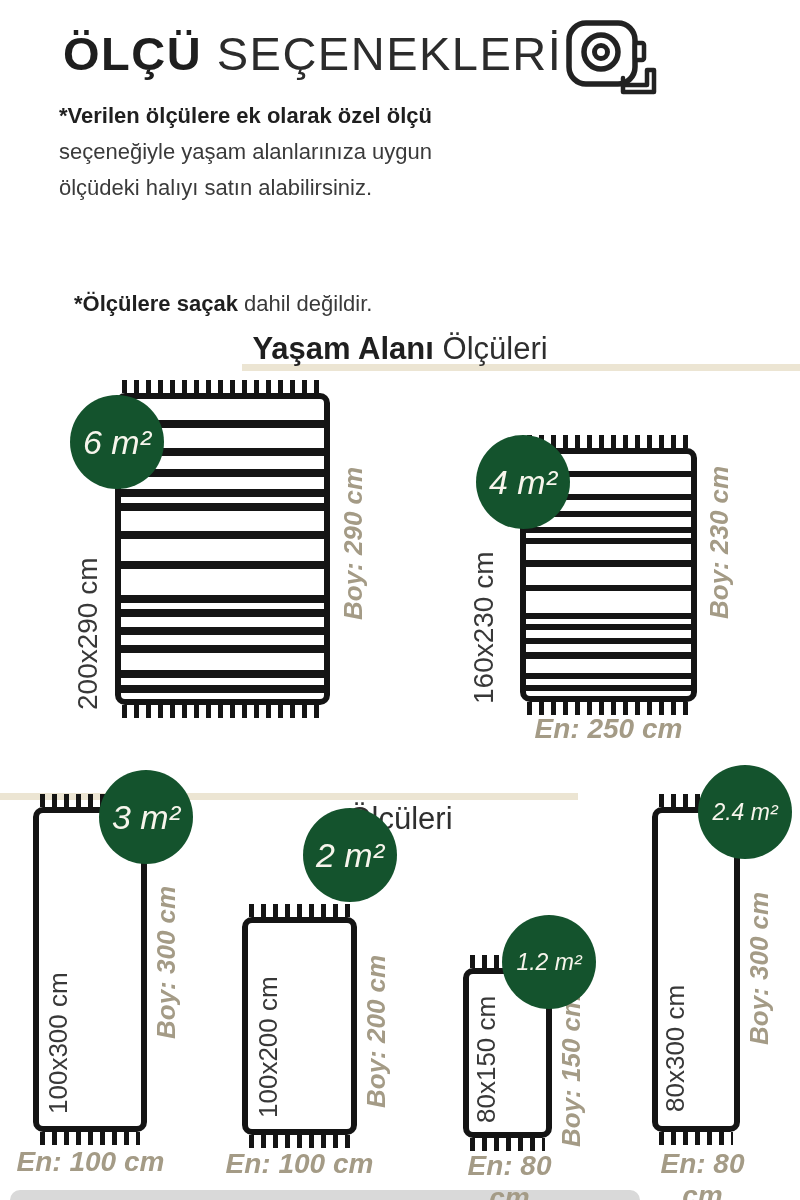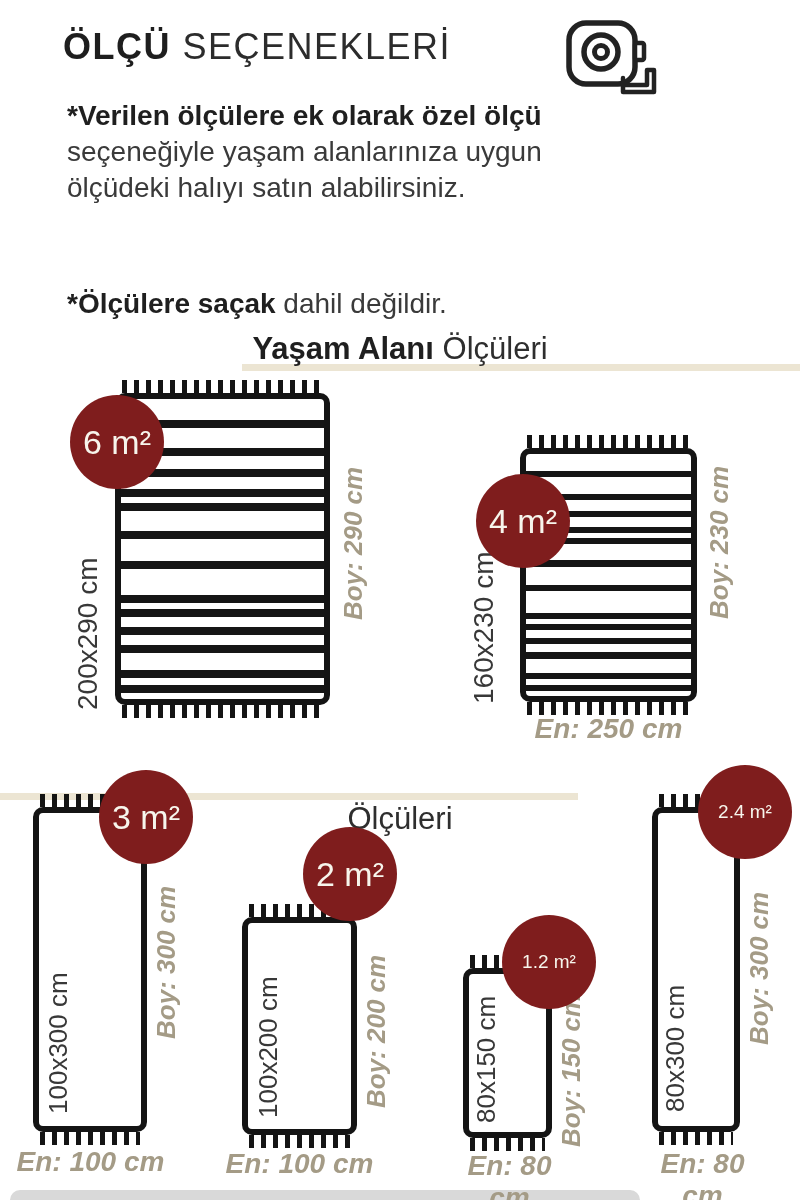--- a/index.html
+++ b/index.html
@@ -2,30 +2,30 @@
 <html><head>
 <meta charset="utf-8">
 <style>
   * { margin:0; padding:0; box-sizing:border-box; }
   html,body { background:#ffffff; }
   .page {
     position:relative; width:800px; height:1200px; overflow:hidden;
     background:#ffffff; font-family:"Liberation Sans", sans-serif; color:#353535;
   }
   
-  .title { position:absolute; left:63px; top:26px; font-size:36px; letter-spacing:1.5px; color:#1e1e1e; white-space:nowrap; }
+  .title { position:absolute; left:63px; top:26px; font-size:47px; letter-spacing:1.5px; color:#1e1e1e; white-space:nowrap; }
   .title .t-bold  { font-weight:700; }
   .title .t-light { font-weight:300; color:#2c2c2c; }
   .tape-icon { position:absolute; left:563px; top:16px; width:96px; height:84px; }
   
-  .note { position:absolute; left:67px; width:710px; font-size:28px; line-height:36px; color:#3a3a3a; }
+  .note { position:absolute; left:59px; width:710px; font-size:22px; line-height:36px; color:#3a3a3a; }
   .note b { font-weight:700; color:#1f1f1f; }
   .note-1 { top:98px; }
   .note-2 { top:210px; }
-  .note-3 { top:286px; }
+  .note-3 { top:286px;margin-left:15px; }
   
   .sec-heading { position:absolute; left:0; width:800px; text-align:center; font-size:31px; color:#1f1f1f; z-index:2; }
   .sec-heading .t-bold { font-weight:700; }
   .sec-heading .t-light { font-weight:300; color:#2e2e2e; }
   .heading1 { top:331px; }
   .heading2-line1 { top:762px; }
   .heading2-line2 { top:801px; }
   .rule { position:absolute; height:7px; background:#ece5d3; z-index:0; }
   .rule-1 { top:364px; left:242px; width:558px; }
   .rule-2 { top:793px; left:0; width:578px; }
@@ -45,23 +45,23 @@
       transparent 46.6% 54%, #151515 54% 56.6%,
       transparent 56.6% 65.5%,#151515 65.5% 68.1%,
       transparent 68.1% 70.1%,#151515 70.1% 72.7%,
       transparent 72.7% 76%, #151515 76% 78.6%,
       transparent 78.6% 82%, #151515 82% 84.6%,
       transparent 84.6% 90.5%,#151515 90.5% 93.1%,
       transparent 93.1% 95.5%,#151515 95.5% 98.1%,
       transparent 98.1% 100%);
   }
   .badge { position:absolute; width:94px; height:94px; border-radius:50%;
-    background:#7f1d1d; color:#f7f5ec; display:flex; align-items:center; justify-content:center;
-    font-size:34px; font-weight:400; z-index:3; white-space:nowrap; }
-  .badge-sm { font-size:19px; }
+    background:#14532d; color:#f7f5ec; display:flex; align-items:center; justify-content:center;
+    font-size:34px; font-weight:400; z-index:3; white-space:nowrap;font-style:italic; }
+  .badge-sm { font-size:23px; }
   .vtext { writing-mode:vertical-rl; transform:rotate(180deg); white-space:nowrap;
     display:flex; align-items:center; justify-content:center; }
   .size-label { position:absolute; font-size:28px; color:#383838; z-index:2; }
   .boy-label  { position:absolute; font-size:26px; font-weight:700; font-style:italic; color:#a49b86; z-index:2; }
   .en-label   { position:absolute; font-size:28px; font-weight:700; font-style:italic; color:#a49b86; text-align:center; z-index:2; }
   .inner-size { position:absolute; font-size:26px; color:#383838; }
   
   .rug-6m  { left:115px; top:380px; width:215px; }
   .rug-6m  .rug-body { height:312px; }
   .rug-4m  { left:520px; top:435px; width:177px; }
@@ -118,21 +118,21 @@
   </div>
   <div class="badge" style="left:70px; top:395px;">6 m²</div>
   <div class="size-label vtext" style="left:70px; top:548px; width:36px; height:172px;">200x290 cm</div>
   <div class="boy-label vtext" style="left:337px; top:468px; width:32px; height:150px;">Boy: 290 cm</div>
 
   <div class="rug rug-4m">
     <div class="fringe"></div>
     <div class="rug-body striped"></div>
     <div class="fringe"></div>
   </div>
-  <div class="badge" style="left:476px; top:474px;">4 m²</div>
+  <div class="badge" style="left:476px; top:435px;">4 m²</div>
   <div class="size-label vtext" style="left:466px; top:548px; width:36px; height:160px;">160x230 cm</div>
   <div class="boy-label vtext" style="left:703px; top:466px; width:32px; height:152px;">Boy: 230 cm</div>
   <div class="en-label" style="left:520px; top:713px; width:177px;">En: 250 cm</div>
 
   <div class="rule rule-2"></div>
   <div class="sec-heading heading2-line2">
     <span class="t-light">Ölçüleri</span>
   </div>
 
   <div class="rug rug-3m">
@@ -146,21 +146,21 @@
   <div class="boy-label vtext" style="left:151px; top:888px; width:30px; height:148px;">Boy: 300 cm</div>
   <div class="en-label" style="left:13px; top:1146px; width:155px;">En: 100 cm</div>
 
   <div class="rug rug-2m">
     <div class="fringe"></div>
     <div class="rug-body">
       <div class="inner-size vtext" style="left:4px; bottom:4px; width:32px; height:155px;">100x200 cm</div>
     </div>
     <div class="fringe"></div>
   </div>
-  <div class="badge" style="left:303px; top:827px;">2 m²</div>
+  <div class="badge" style="left:303px; top:808px;">2 m²</div>
   <div class="boy-label vtext" style="left:361px; top:960px; width:30px; height:142px;">Boy: 200 cm</div>
   <div class="en-label" style="left:222px; top:1148px; width:155px;">En: 100 cm</div>
 
   <div class="rug rug-12m">
     <div class="fringe"></div>
     <div class="rug-body">
       <div class="inner-size vtext" style="left:2px; bottom:3px; width:30px; height:140px;">80x150 cm</div>
     </div>
     <div class="fringe"></div>
   </div>

